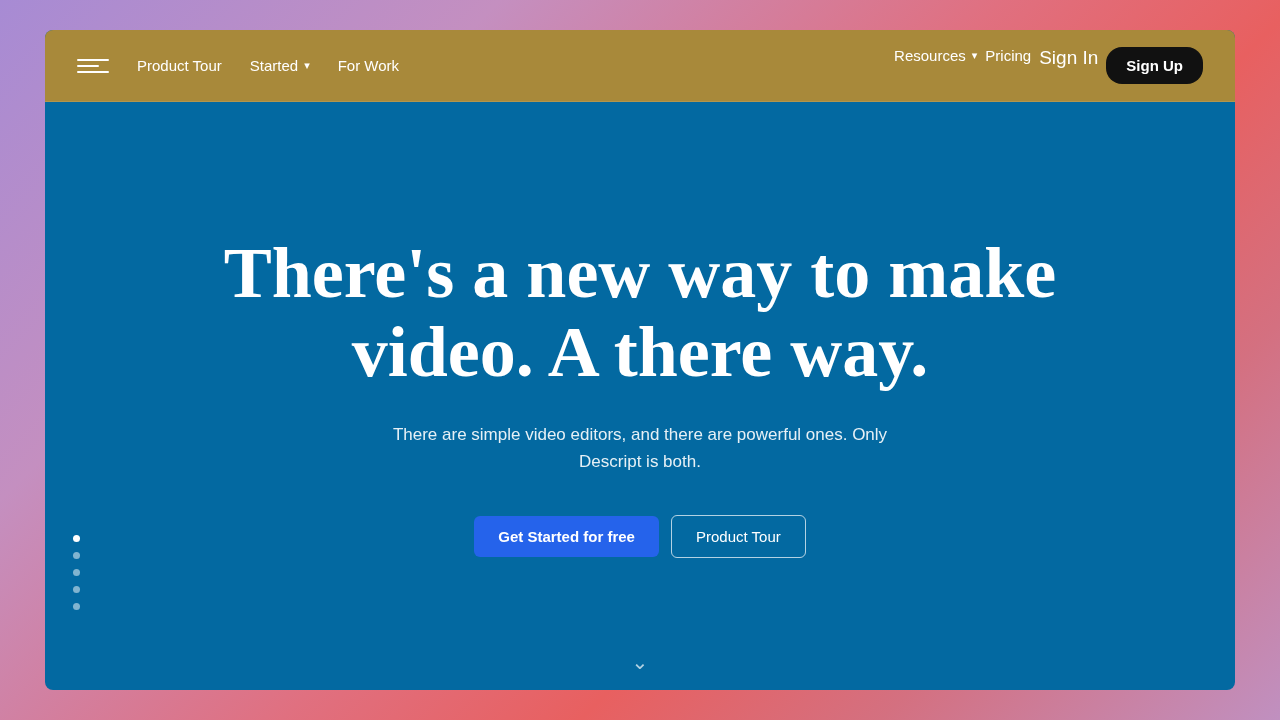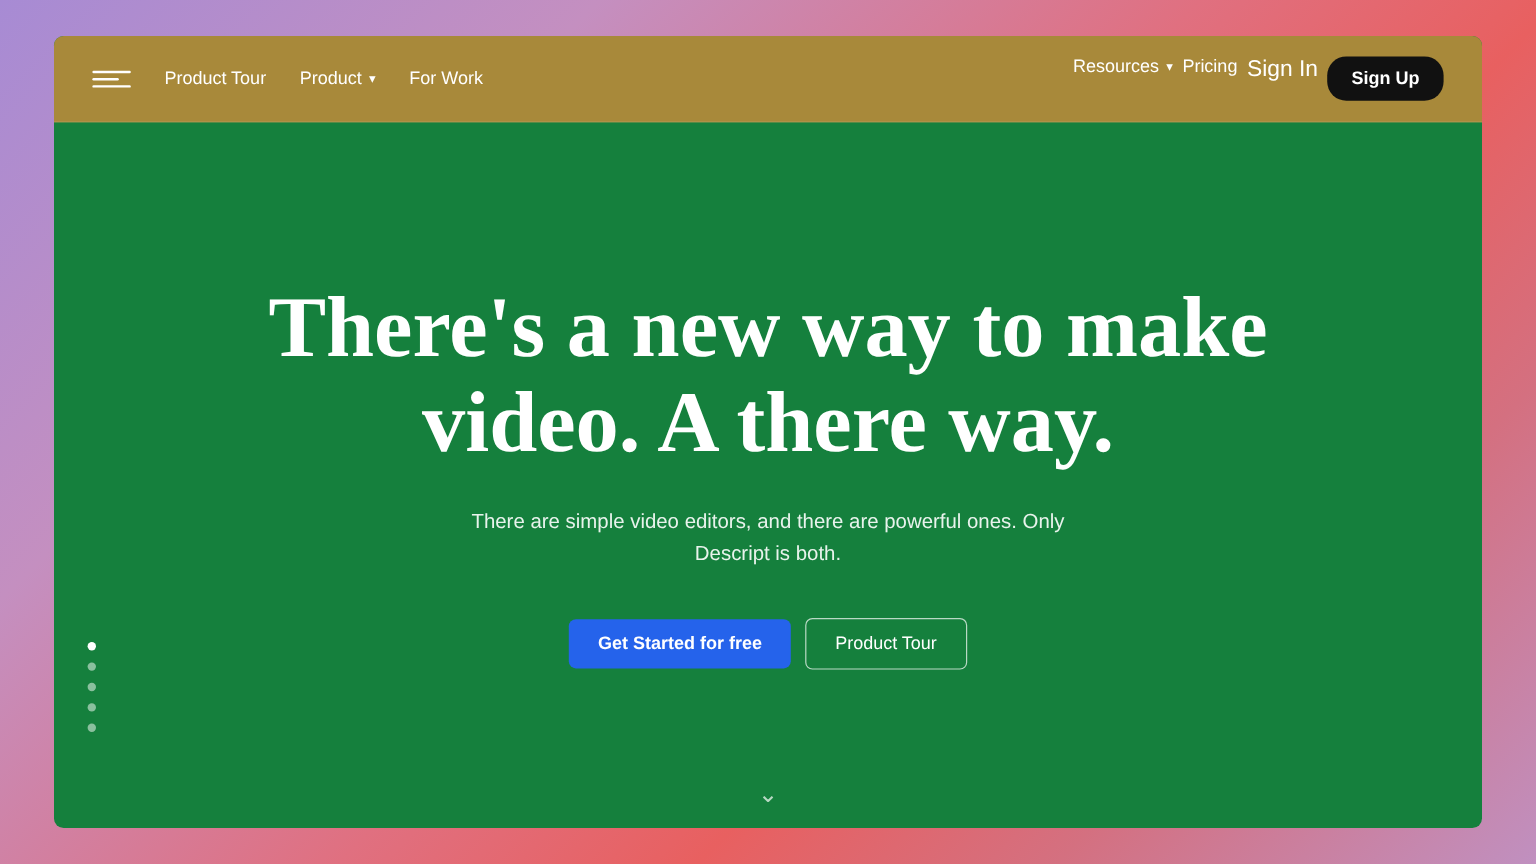--- a/index.html
+++ b/index.html
@@ -11,21 +11,21 @@
       font-family: -apple-system, BlinkMacSystemFont, 'Segoe UI', sans-serif;
       background: linear-gradient(135deg, #a78bd4 0%, #c48fc0 25%, #e07080 50%, #e86060 65%, #d47080 80%, #c090c0 100%);
       display: flex;
       align-items: center;
       justify-content: center;
     }
 
     .main-container {
       width: 1190px;
       height: 660px;
-      background-color: #15803d;
+      background-color: #0369a1;
       border-radius: 8px;
       display: flex;
       flex-direction: column;
       overflow: hidden;
       position: relative;
     }
 
     
     .navbar {
       width: 100%;
@@ -211,21 +211,21 @@
       <div class="logo-icon">
         <span></span>
         <span></span>
         <span></span>
       </div>
 
       <a class="nav-link">
         <span>Product Tour</span>
       </a>
       <a class="nav-link">
-        <span>Product</span>
+        <span>Started</span>
         <span class="chevron-down">▾</span>
       </a>
       <a class="nav-link">
         <span>For Work</span>
       </a>
     </div>
 
     <div class="navbar-right">
       <a class="nav-link">
         <span>Resources</span>

